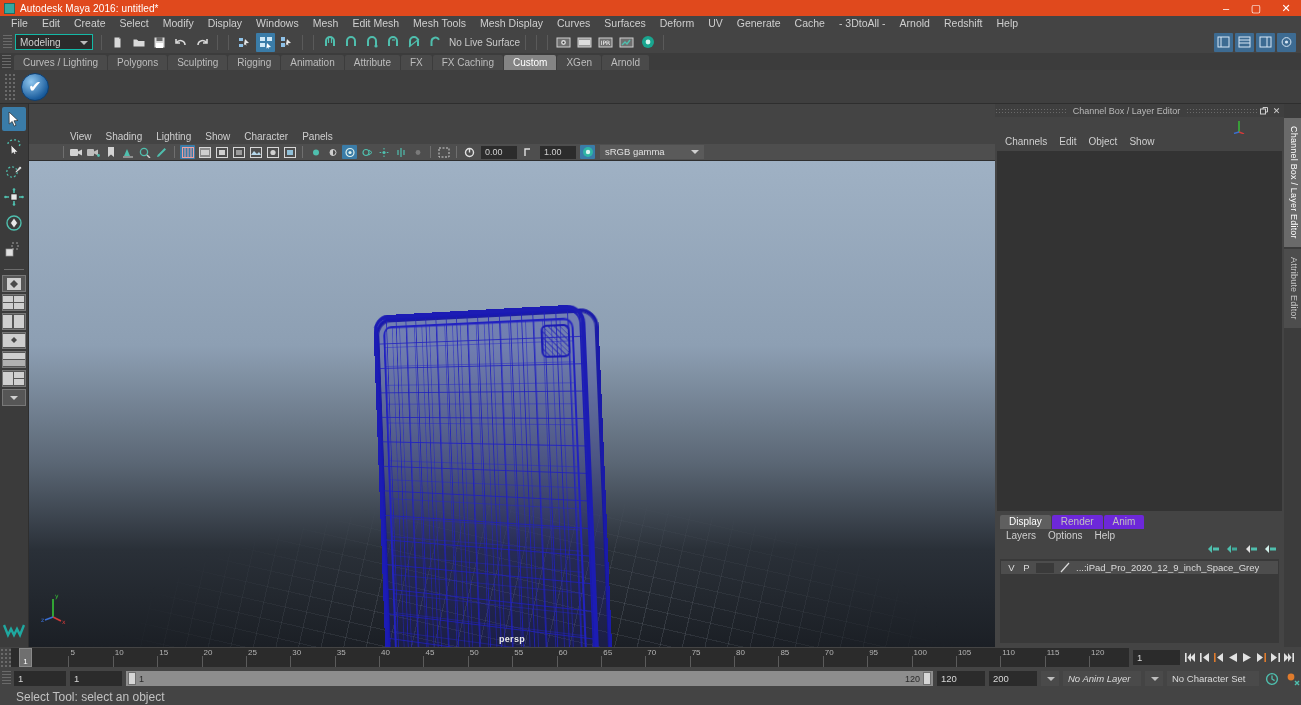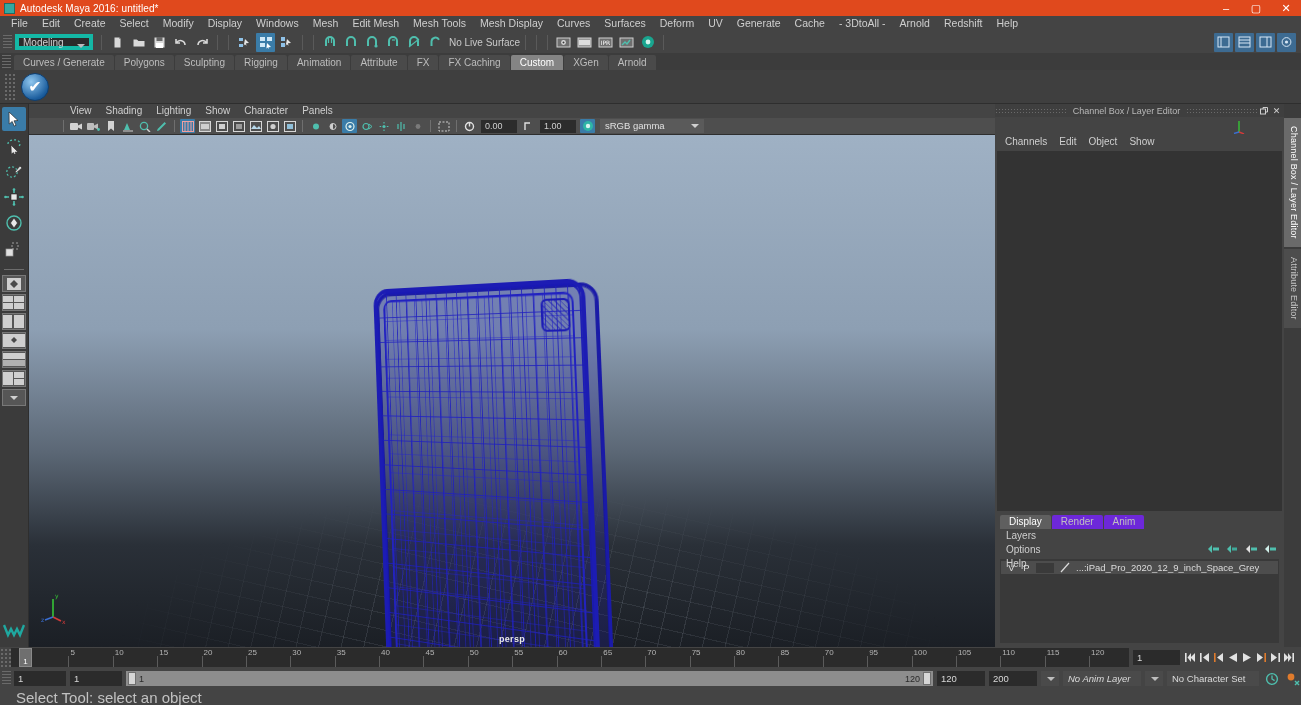--- a/index.html
+++ b/index.html
@@ -42,21 +42,21 @@
     padding: 0 7px; height: 15px; line-height: 15px;
     font-size: 10.5px; color: #cfcfcf; white-space: nowrap;
   }
 
   
   .statusline {
     height: 22px; background: #444444; display: flex; align-items: center;
     padding-left: 3px; flex: 0 0 22px; gap: 0px;
   }
   .menuset {
-    width: 78px; height: 16px; background: #2b2b2b; border: 4px solid #14b8a6;
+    width: 78px; height: 16px; background: #2b2b2b; border: 1px solid #14b8a6;
     display: flex; align-items: center; padding: 0 4px;
     font-size: 10px; color: #d0d0d0; position: relative; margin-right: 3px;
   }
   .menuset .caret { position: absolute; right: 4px; top: 6px;
     border-left: 4px solid transparent; border-right: 4px solid transparent; border-top: 4px solid #bbb; }
   .sep-v { width: 1px; height: 15px; background: #5a5a5a; margin: 0 5px; }
   .tbtn {
     width: 19px; height: 19px; display: inline-flex; align-items: center; justify-content: center;
     margin: 0 1px; border-radius: 1px;
   }
@@ -129,21 +129,21 @@
   .toolbox .flexfill { flex: 1 1 auto; }
   .maya-logo {
     width: 24px; height: 22px; margin-bottom: 4px;
     display: flex; align-items: center; justify-content: center;
   }
 
   
   .viewcol { flex: 1 1 auto; display: flex; flex-direction: column; min-width: 0; background: #444; }
   .viewmenu {
     height: 14px; background: #444444; display: flex; align-items: center;
-    padding-left: 34px; flex: 0 0 14px;
+    padding-left: 34px; flex: 0 0 14px; margin-top: 26px;
   }
   .viewmenu .vm {
     padding: 0 7px; font-size: 10px; color: #cfcfcf; line-height: 14px;
   }
   .viewbar {
     height: 17px; background: #4e4e4e; display: flex; align-items: center;
     padding-left: 30px; flex: 0 0 17px; border-bottom: 1px solid #2e2e2e;
   }
   .vbtn {
     width: 15px; height: 14px; margin: 0 1px; border-radius: 1px;
@@ -239,21 +239,21 @@
   .cb-body { flex: 1 1 auto; background: #333333; margin: 2px 2px 0 2px; min-height: 0; }
 
   .layer-panel { flex: 0 0 auto; background: #444444; padding-top: 3px; }
   .layer-tabs { display: flex; align-items: flex-end; height: 15px; padding-left: 5px; }
   .layer-tab {
     height: 14px; line-height: 14px; padding: 0 9px; font-size: 10px;
     background: #6d28d9; color: #c0c0c0; margin-right: 1px;
     border-top-left-radius: 2px; border-top-right-radius: 2px;
   }
   .layer-tab.active { background: #5f5f5f; color: #ffffff; }
-  .layer-menu { height: 14px; display: flex; align-items: flex-start; padding-left: 5px; flex-direction: column; }
+  .layer-menu { height: 14px; display: flex; align-items: flex-end; padding-left: 5px; }
   .layer-menu .lm { padding: 0 6px; font-size: 10px; color: #cfcfcf; line-height: 14px; }
   .layer-tools { height: 14px; display: flex; align-items: center; justify-content: flex-end; padding-right: 7px; gap: 6px; }
   .layer-list { background: #393939; margin: 2px 5px 4px 5px; height: 84px; padding-top: 2px; }
   .layer-row {
     display: flex; align-items: center; height: 13px; background: #4d4d4d;
     font-size: 9.5px; color: #dcdcdc; padding-left: 3px; margin: 0 1px;
   }
   .layer-row .col { width: 15px; text-align: center; }
   .layer-row .colbox { width: 18px; height: 10px; background: #3a3a3a; margin: 0 2px; }
   .layer-row .swatch { width: 14px; height: 11px; margin: 0 3px; position: relative; }
@@ -320,21 +320,21 @@
   .cmd-grip { width: 9px; height: 16px;
     background: radial-gradient(circle, #6a6a6a 1px, transparent 1px); background-size: 4px 4px; }
   .cmd-label { width: 30px; font-size: 9.5px; color: #cfcfcf; padding-left: 6px; }
   .cmd-input { width: 440px; height: 15px; background: #2b2b2b; margin-right: 4px; }
   .cmd-output { flex: 1 1 auto; height: 15px; background: #2b2b2b; }
   .cmd-btn { width: 16px; height: 16px; margin: 0 3px; display: flex; align-items: center; justify-content: center;
     border: 1px solid #6d6d6d; background: #4e4e4e; }
 
   
   .helprow { height: 16px; background: #444444; display: flex; align-items: center; flex: 0 0 16px; padding-left: 16px; }
-  .helprow .ht { font-size: 15px; color: #c2c2c2; }
+  .helprow .ht { font-size: 12px; color: #c2c2c2; }
 </style>
 </head>
 <body>
 
 <div class="app">
 
   <div class="titlebar">
     <span class="tb-icon"></span>
     <span class="tb-title">Autodesk Maya 2016: untitled*</span>
     <div class="win-btns">
@@ -529,21 +529,21 @@
         <svg width="13" height="12" viewBox="0 0 13 12">
             <circle cx="6.5" cy="6" r="4.4" fill="none" stroke="#d7e7f5"></circle>
             <circle cx="6.5" cy="6" r="1.6" fill="#d7e7f5"></circle>
           </svg>
       </div>
     </div>
   </div>
 
   <div class="shelftabs">
     <div class="grip"></div>
-    <div class="shelftab">Curves / Generate</div>
+    <div class="shelftab">Curves / Lighting</div>
     <div class="shelftab">Polygons</div>
     <div class="shelftab">Sculpting</div>
     <div class="shelftab">Rigging</div>
     <div class="shelftab">Animation</div>
     <div class="shelftab">Attribute</div>
     <div class="shelftab">FX</div>
     <div class="shelftab">FX Caching</div>
     <div class="shelftab active">Custom</div>
     <div class="shelftab">XGen</div>
     <div class="shelftab">Arnold</div>

